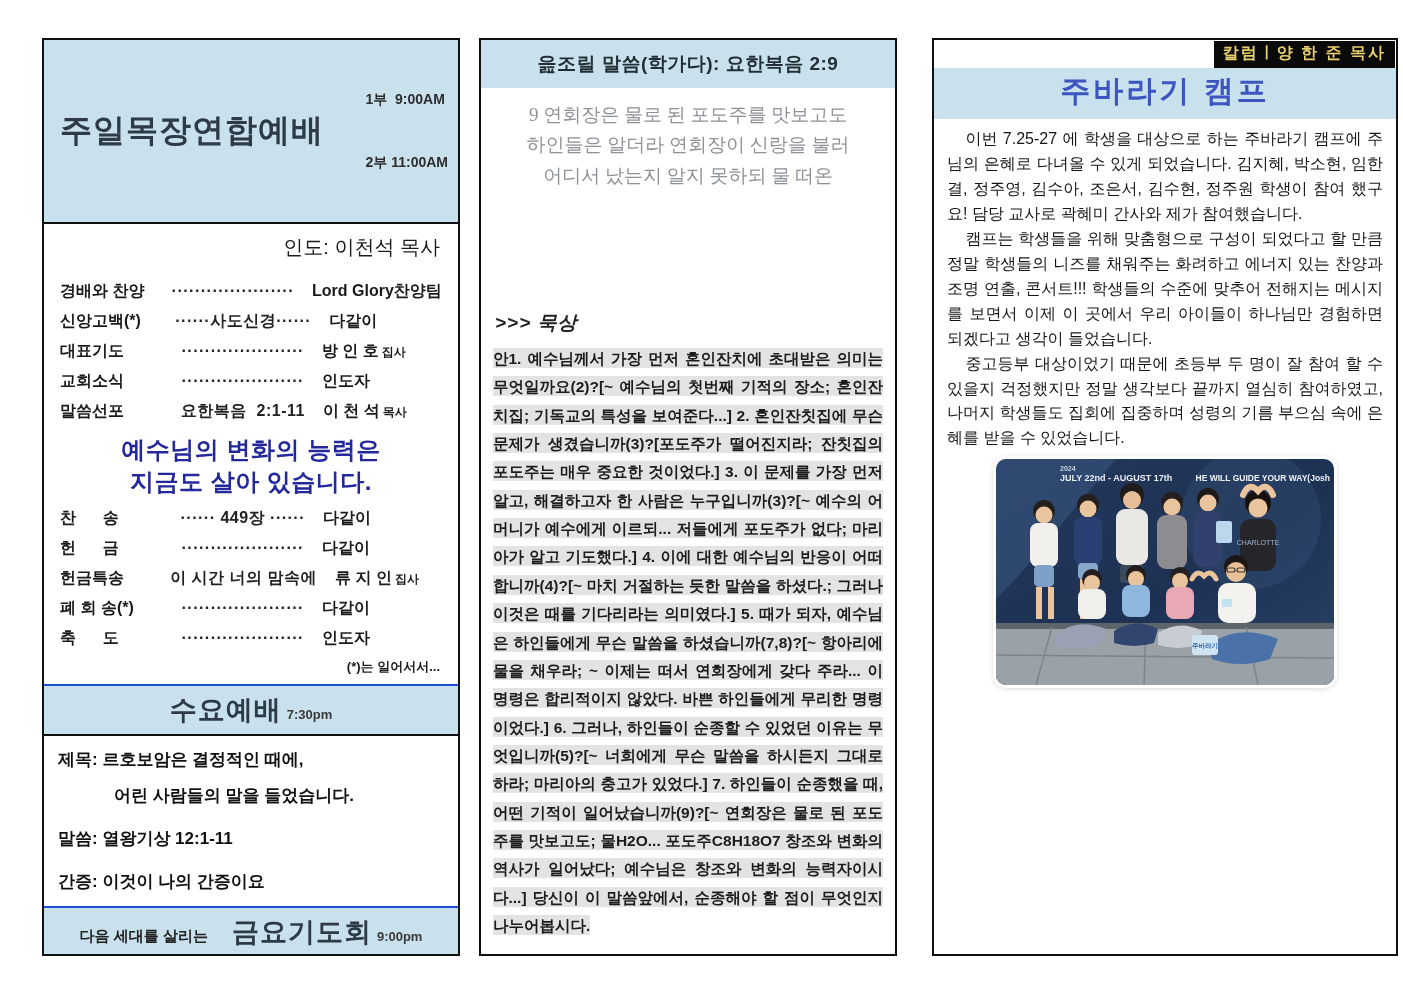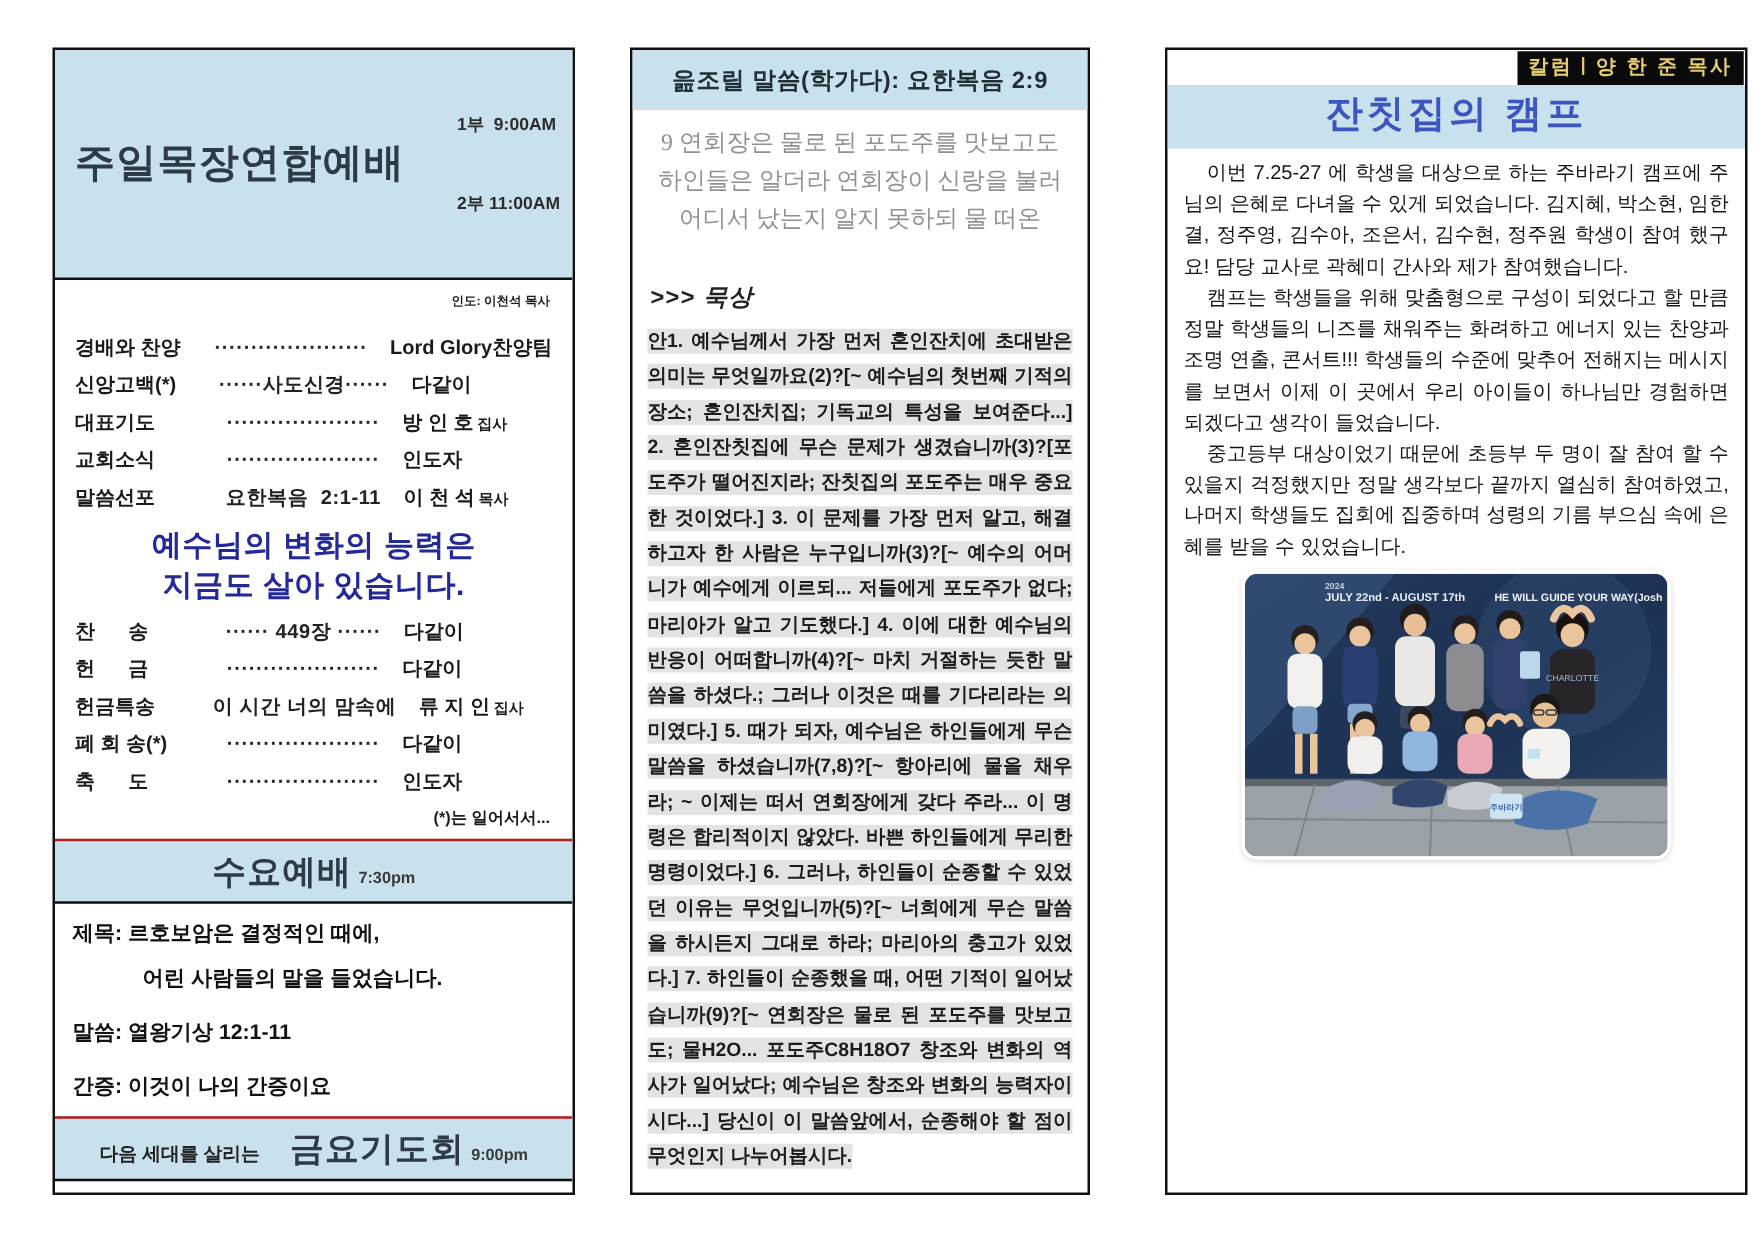--- a/index.html
+++ b/index.html
@@ -6,45 +6,45 @@
   body{
     width:1403px;height:992px;position:relative;background:#ffffff;
     font-family:"Liberation Sans",sans-serif;color:#1a1a1a;
     -webkit-font-smoothing:antialiased;
   }
   .col{
     position:absolute;top:38px;height:918px;border:2px solid #101010;
     background:#fff;box-sizing:border-box;overflow:hidden;
   }
   #col-left{left:42px;width:418px;}
-  #col-mid{left:504px;width:368px;display:flex;flex-direction:column;}
+  #col-mid{left:479px;width:418px;display:flex;flex-direction:column;}
   #col-right{left:932px;width:466px;display:flex;flex-direction:column;}
 
   
   .left-header{
     background:#c9e1ec;border-bottom:2px solid #101010;
     display:flex;align-items:center;justify-content:space-between;
     padding:7px 10px 7px 16px;
   }
   .left-title{font-size:32px;font-weight:800;color:#2e3b46;letter-spacing:1px;}
   .left-times{font-size:14px;font-weight:700;color:#2c2c2c;line-height:1.5;white-space:pre;text-align:left;}
   .left-body{padding:8px 16px 0;}
-  .leader-line{text-align:right;font-size:10px;font-weight:700;margin:2px 2px 20px 0;}
+  .leader-line{text-align:right;font-size:20px;font-weight:400;margin:2px 2px 20px 0;}
   .order-row{display:flex;align-items:baseline;margin:9px 0;font-size:16px;gap:18px;}
   .order-label{width:112px;font-weight:700;white-space:pre;}
   .order-mid{flex:1;text-align:center;font-weight:600;color:#222;white-space:pre;letter-spacing:.5px;}
   .order-right{width:130px;font-weight:700;white-space:pre;}
   .order-suffix{font-size:12px;font-weight:600;margin-left:3px;}
   .sermon-title{
     text-align:center;color:#23289b;font-size:24px;font-weight:800;
     line-height:1.35;margin:12px 0 8px;letter-spacing:.5px;
   }
   .standing-note{text-align:right;font-size:13px;font-weight:700;margin:2px 2px 8px 0;}
   .sub-band{
-    background:#c9e1ec;border-top:2px solid #b91c1c;border-bottom:2px solid #101010;
+    background:#c9e1ec;border-top:2px solid #1d4ed8;border-bottom:2px solid #101010;
     text-align:center;padding:6px 0;
   }
   .sub-band .big{font-size:27px;font-weight:800;color:#2e3b46;letter-spacing:1px;}
   .sub-band .small{font-size:13px;font-weight:700;color:#3a3a3a;margin-left:5px;}
   .sub-band .pre{font-size:15px;font-weight:800;color:#222;margin-right:24px;}
   .sect-body{padding:12px 14px 0;font-size:17px;font-weight:700;color:#111;}
   .sect-line{margin:0 0 13px;}
   .sect-line.indent{padding-left:56px;}
   .sect-line.gap{margin-top:20px;}
 
@@ -192,21 +192,21 @@
   <div class="meditation">
     <span class="hl">안1. 예수님께서 가장 먼저 혼인잔치에 초대받은 의미는 무엇일까요(2)?[~ 예수님의 첫번째 기적의 장소; 혼인잔치집; 기독교의 특성을 보여준다...] 2. 혼인잔칫집에 무슨 문제가 생겼습니까(3)?[포도주가 떨어진지라; 잔칫집의 포도주는 매우 중요한 것이었다.] 3. 이 문제를 가장 먼저 알고, 해결하고자 한 사람은 누구입니까(3)?[~ 예수의 어머니가 예수에게 이르되... 저들에게 포도주가 없다; 마리아가 알고 기도했다.] 4. 이에 대한 예수님의 반응이 어떠합니까(4)?[~ 마치 거절하는 듯한 말씀을 하셨다.; 그러나 이것은 때를 기다리라는 의미였다.] 5. 때가 되자, 예수님은 하인들에게 무슨 말씀을 하셨습니까(7,8)?[~ 항아리에 물을 채우라; ~ 이제는 떠서 연회장에게 갖다 주라... 이 명령은 합리적이지 않았다. 바쁜 하인들에게 무리한 명령이었다.] 6. 그러나, 하인들이 순종할 수 있었던 이유는 무엇입니까(5)?[~ 너희에게 무슨 말씀을 하시든지 그대로 하라; 마리아의 충고가 있었다.] 7. 하인들이 순종했을 때, 어떤 기적이 일어났습니까(9)?[~ 연회장은 물로 된 포도주를 맛보고도; 물H2O... 포도주C8H18O7 창조와 변화의 역사가 일어났다; 예수님은 창조와 변화의 능력자이시다...] 당신이 이 말씀앞에서, 순종해야 할 점이 무엇인지 나누어봅시다.</span>
   </div>
 </section>
 
 <section class="col" id="col-right">
   <div class="badge-row">
     <span class="badge">칼럼ㅣ양 한 준 목사</span>
   </div>
   <div class="right-band">
-    <span class="right-title">잔칫집의 캠프</span>
+    <span class="right-title">주바라기 캠프</span>
   </div>
   <div class="article">
     <p>이번 7.25-27 에 학생을 대상으로 하는 주바라기 캠프에 주님의 은혜로 다녀올 수 있게 되었습니다. 김지혜, 박소현, 임한결, 정주영, 김수아, 조은서, 김수현, 정주원 학생이 참여 했구요! 담당 교사로 곽혜미 간사와 제가 참여했습니다.</p>
     <p>캠프는 학생들을 위해 맞춤형으로 구성이 되었다고 할 만큼 정말 학생들의 니즈를 채워주는 화려하고 에너지 있는 찬양과 조명 연출, 콘서트!!! 학생들의 수준에 맞추어 전해지는 메시지를 보면서 이제 이 곳에서 우리 아이들이 하나님만 경험하면 되겠다고 생각이 들었습니다.</p>
     <p>중고등부 대상이었기 때문에 초등부 두 명이 잘 참여 할 수 있을지 걱정했지만 정말 생각보다 끝까지 열심히 참여하였고, 나머지 학생들도 집회에 집중하며 성령의 기름 부으심 속에 은혜를 받을 수 있었습니다.</p>
   </div>
   <div class="photo-wrap">
     <div class="photo-frame">
       <svg viewBox="0 0 338 226" preserveAspectRatio="none">
         <defs>

